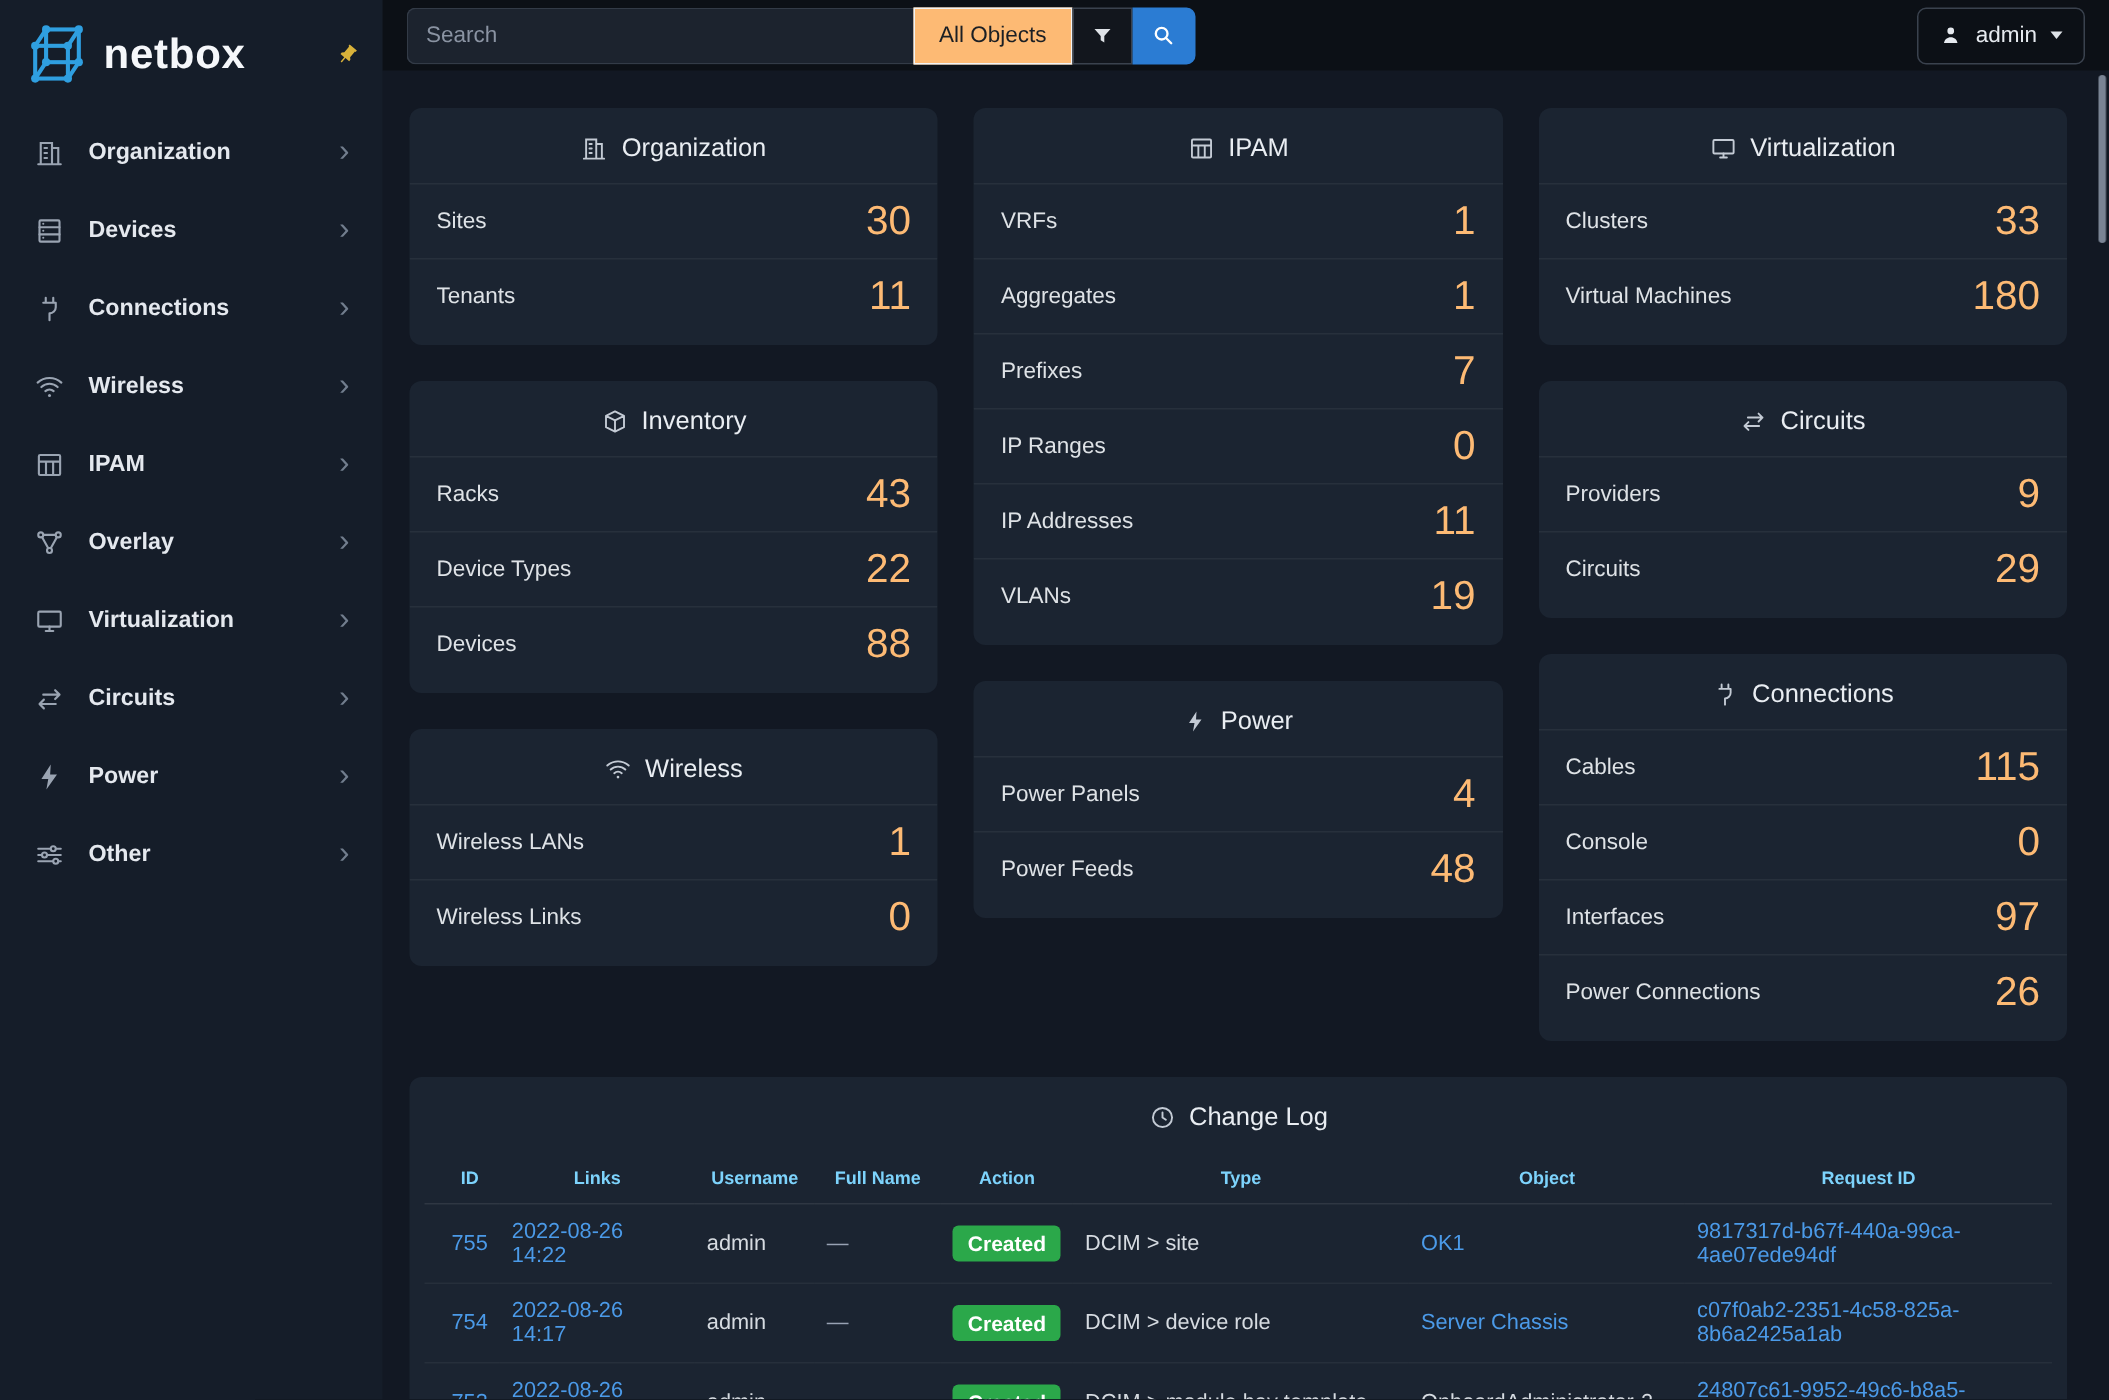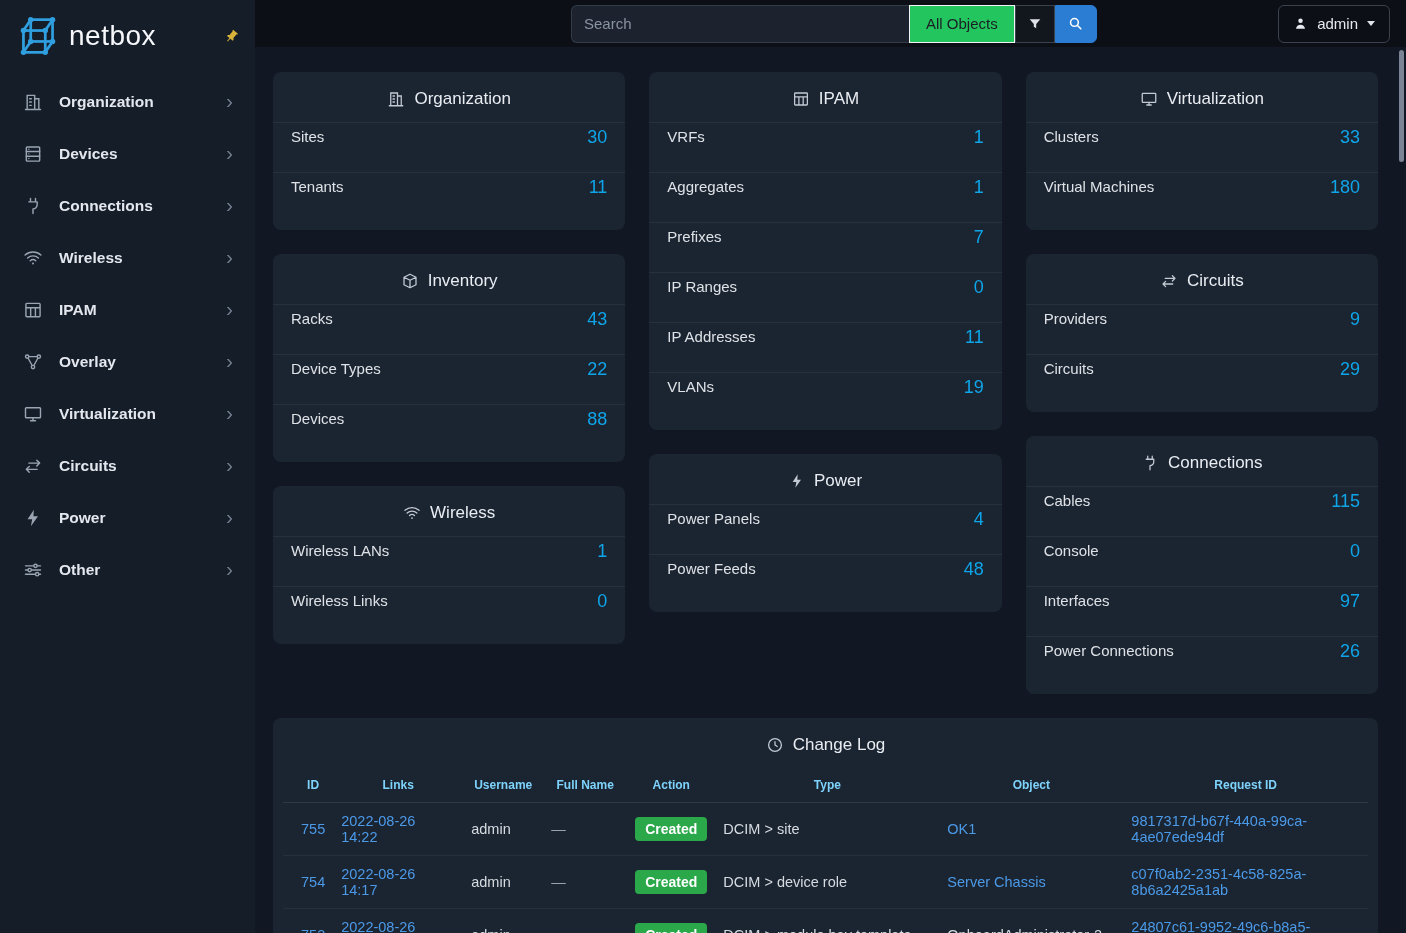--- a/index.html
+++ b/index.html
@@ -4,50 +4,50 @@
 <style>
   *{box-sizing:border-box;margin:0;padding:0}
   html,body{width:1406px;height:933px;overflow:hidden}
   body{background:#121823;font-family:"Liberation Sans","DejaVu Sans",sans-serif;color:#dee2e6}
   .app{display:flex;width:100%;height:100%}
 
   
   .sidebar{width:255px;min-width:255px;height:100%;background:#151d29;display:flex;flex-direction:column}
   .brand{display:flex;align-items:center;justify-content:space-between;padding:16px 16px 14px 16px}
   .logo{display:flex;align-items:center;gap:9px;cursor:pointer;text-decoration:none}
-  .logo-text{color:#f5f7fa;font-size:28px;font-weight:400;letter-spacing:.5px;line-height:1}
+  .logo-text{color:#f5f7fa;font-size:28px;font-weight:700;letter-spacing:.5px;line-height:1}
   .pin{color:#d9b23a;cursor:pointer;display:flex;transform:rotate(40deg)}
   .menu{display:flex;flex-direction:column;padding:6px 10px}
   .menu-item{display:flex;align-items:center;gap:15px;height:52px;padding:0 12px;border-radius:8px;cursor:pointer;color:#e4e8ee}
   .mi-icon{color:#9aa4b2;display:flex;width:22px;justify-content:center}
   .mi-label{font-size:15.5px;font-weight:600;flex:1}
   .mi-chevron{color:#717d8d;font-size:21px;line-height:1;padding-bottom:3px}
 
   
   .main{flex:1;display:flex;flex-direction:column;height:100%;overflow:hidden}
   .topbar{height:47px;min-height:47px;background:#0c1016;display:flex;align-items:center;padding:0 16px}
-  .search-group{display:flex;height:38px;margin-left:300px}
+  .search-group{display:flex;height:38px;}
   .search-input{width:338px;background:#1c232e;border:1px solid #333b47;border-right:none;border-radius:6px 0 0 6px;color:#dee2e6;padding:0 12px;font-size:15px;outline:none;font-family:inherit}
   .search-input::placeholder{color:#8a93a2}
-  .scope-btn{background:#22c55e;color:#1b1f24;border:1px solid #f1f3f5;font-size:15px;padding:0 16px;cursor:pointer;font-family:inherit}
+  .scope-btn{background:#fdba74;color:#1b1f24;border:1px solid #f1f3f5;font-size:15px;padding:0 16px;cursor:pointer;font-family:inherit}
   .filter-btn{background:#12161d;border:1px solid #3a424e;color:#dfe3e8;width:40px;display:flex;align-items:center;justify-content:center;cursor:pointer}
   .go-btn{background:#2b7cd3;border:1px solid #2b7cd3;color:#fff;width:42px;border-radius:0 6px 6px 0;display:flex;align-items:center;justify-content:center;cursor:pointer}
   .user-btn{margin-left:auto;height:38px;background:transparent;border:1px solid #3a424e;border-radius:6px;color:#e6eaef;display:flex;align-items:center;gap:9px;padding:0 14px;font-size:15px;cursor:pointer;font-family:inherit}
   .caret{width:0;height:0;border-left:4.5px solid transparent;border-right:4.5px solid transparent;border-top:5px solid #dfe3e8}
 
   
   .content{flex:1;padding:25px 28px 0 18px;overflow:hidden}
   .stats-grid{display:grid;grid-template-columns:1fr 1fr 1fr;gap:24px;align-items:start}
   .col{display:flex;flex-direction:column;gap:24px}
   .card{background:#1b2431;border-radius:8px;overflow:hidden;padding-bottom:8px}
   .card-title{display:flex;align-items:center;justify-content:center;gap:9px;padding:17px 16px 13px;font-size:17px;color:#e9edf2}
   .ct-icon{color:#c3cad4;display:flex}
-  .stat-row{display:flex;align-items:flex-start;justify-content:space-between;padding:5px 18px;min-height:50px;border-top:1px solid rgba(255,255,255,.055)}
+  .stat-row{display:flex;align-items:center;justify-content:space-between;padding:5px 18px;min-height:50px;border-top:1px solid rgba(255,255,255,.055)}
   .stat-label{font-size:15px;color:#dee2e6}
-  .stat-value{font-size:18px;color:#0ea5e9;cursor:pointer;line-height:1.1}
+  .stat-value{font-size:27px;color:#fdba74;cursor:pointer;line-height:1.1}
 
   
   .changelog{margin-top:24px;padding-bottom:0}
   .table-wrap{padding:0 10px 12px}
   table{width:100%;border-collapse:collapse}
   th{font-size:12px;font-weight:700;color:#7dd3fc;text-align:center;padding:10px 8px;border-bottom:1px solid rgba(255,255,255,.09)}
   td{font-size:14.5px;padding:10px 8px;border-bottom:1px solid rgba(255,255,255,.05);color:#d6dbe1}
   th:first-child,td:first-child{padding-left:18px}
   th:nth-child(1){width:46px}
   th:nth-child(2){width:130px}

